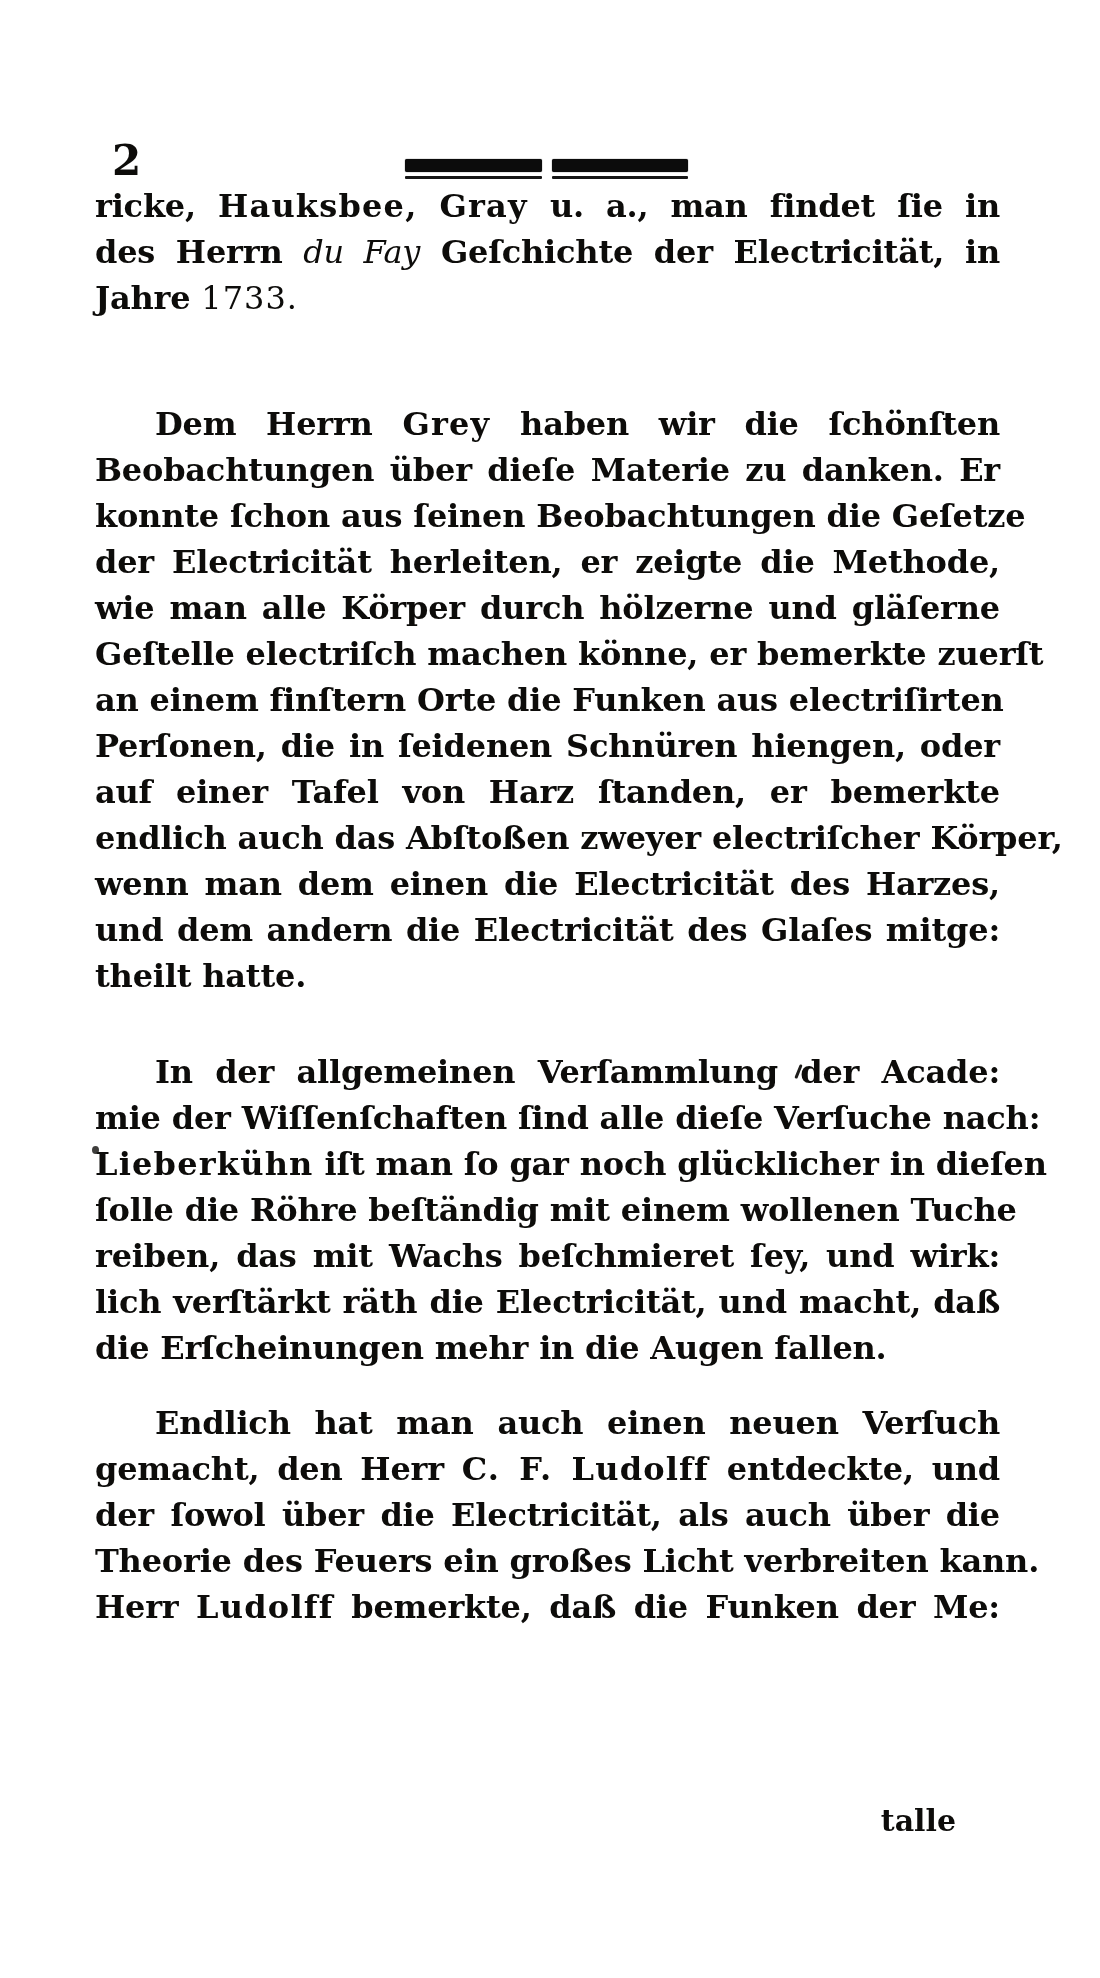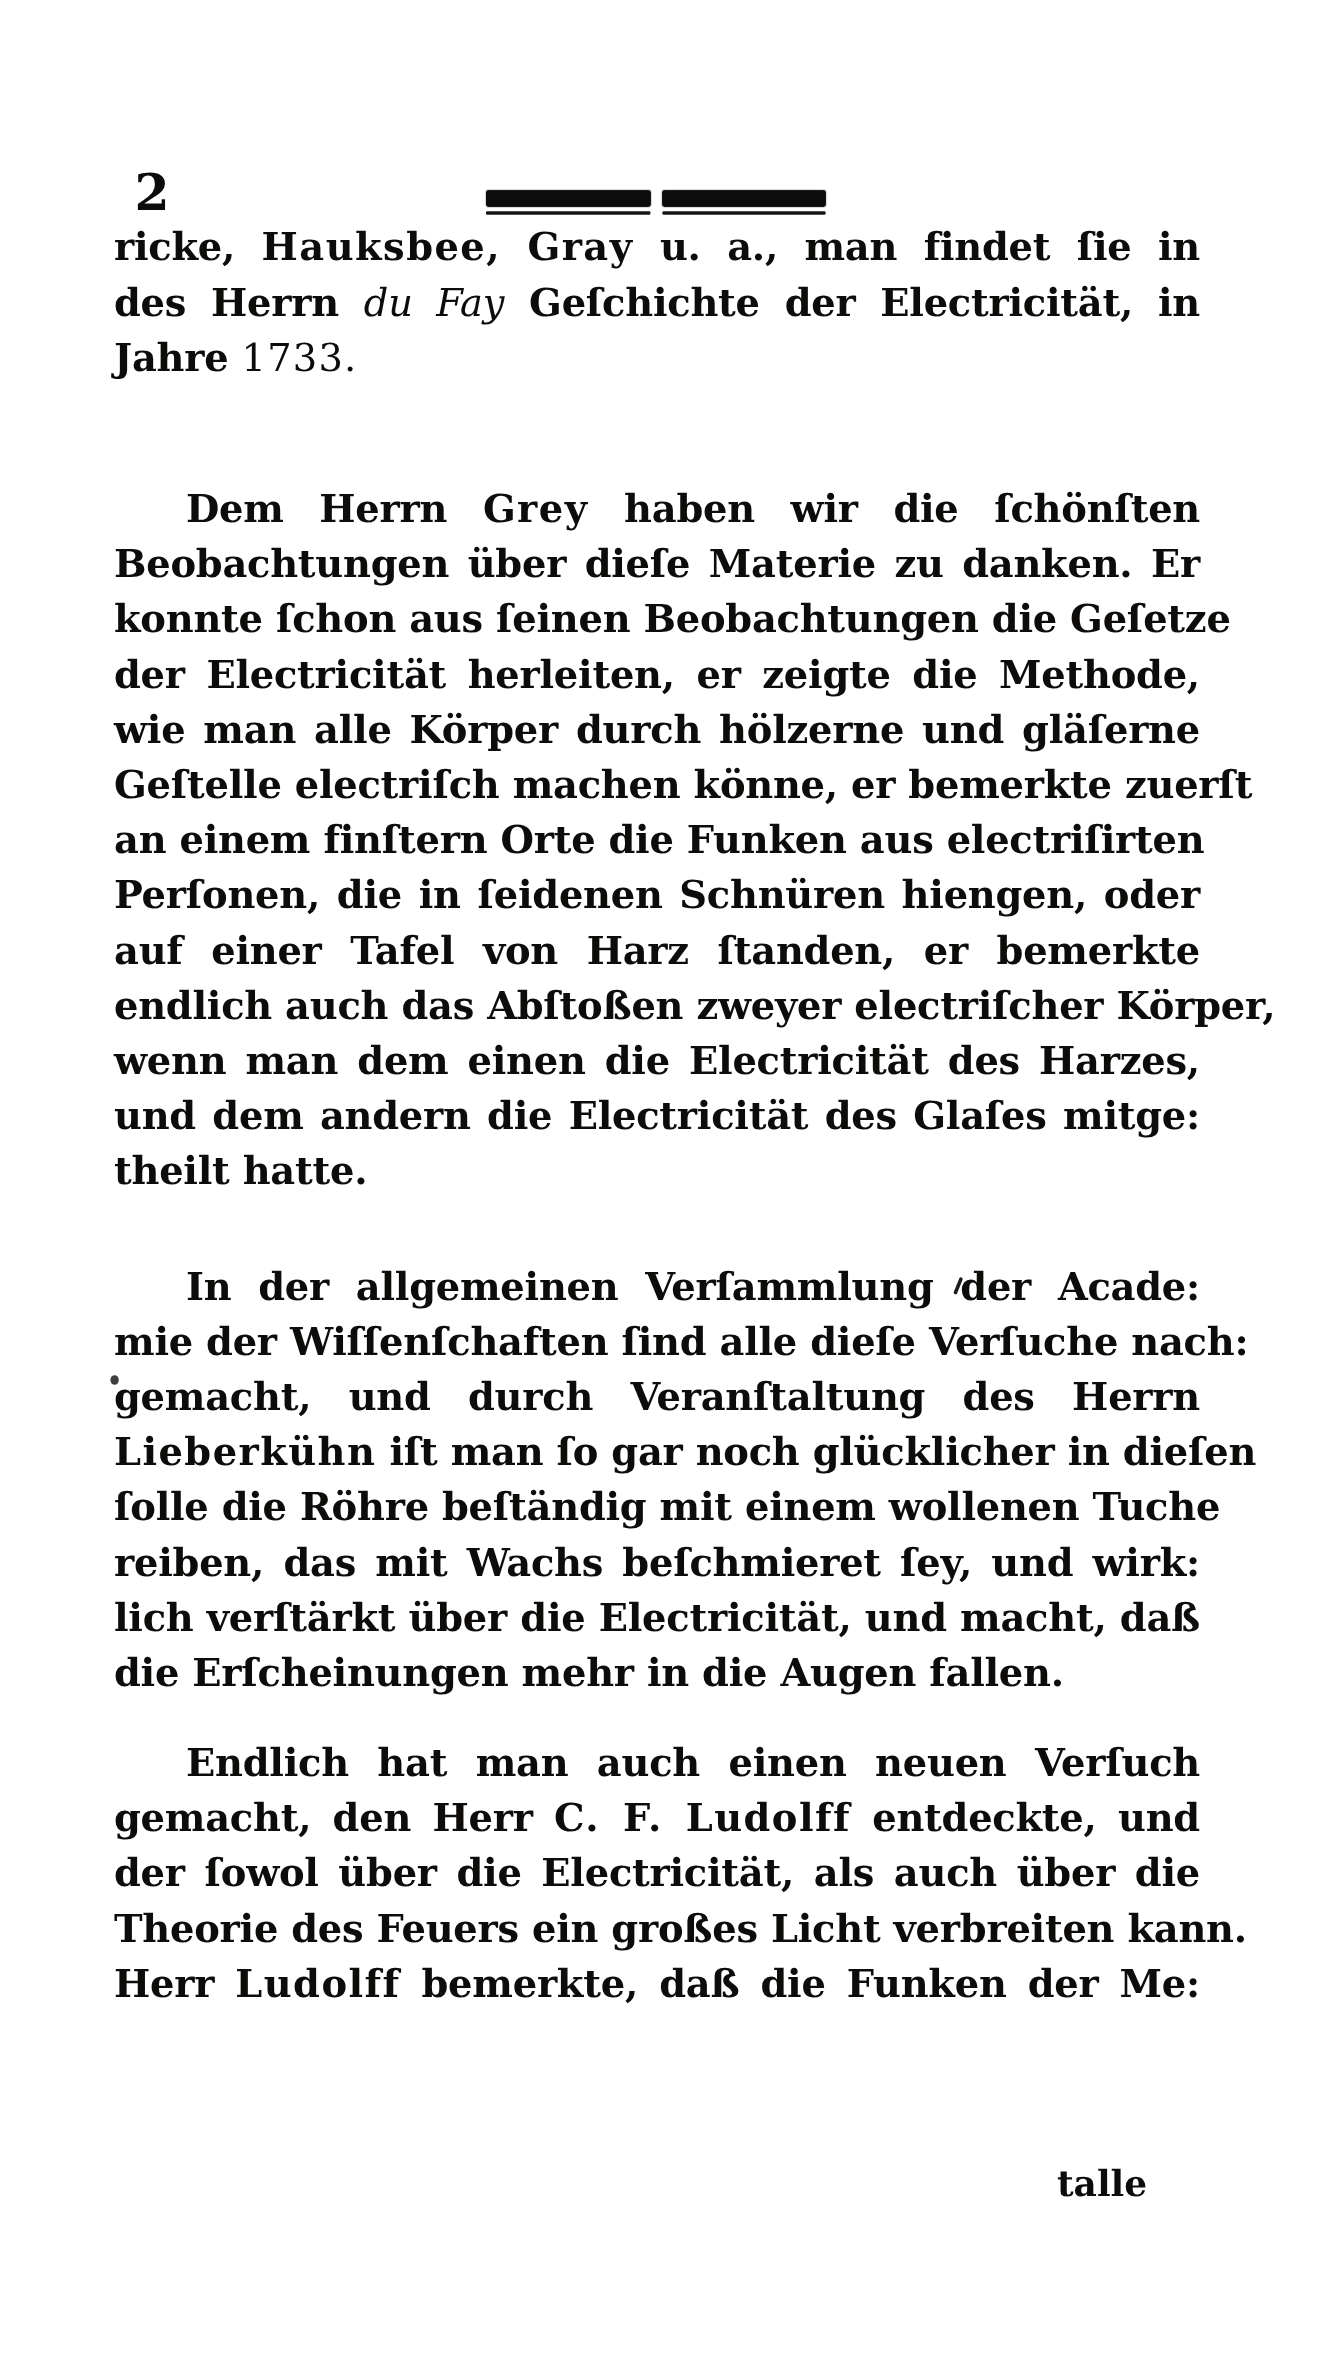--- a/index.html
+++ b/index.html
@@ -121,25 +121,24 @@
         <div class="line"><span class="seg">Perſonen, die in ſeidenen Schnüren hiengen, oder</span></div>
         <div class="line"><span class="seg">auf einer Tafel von Harz ſtanden, er bemerkte</span></div>
         <div class="line"><span class="seg">endlich auch das Abſtoßen zweyer electriſcher Körper,</span></div>
         <div class="line"><span class="seg">wenn man dem einen die Electricität des Harzes,</span></div>
         <div class="line"><span class="seg">und dem andern die Electricität des Glaſes mitge:</span></div>
         <div class="line last"><span class="seg">theilt hatte.</span></div>
       </div>
       <div class="para" style="margin-top: 50px;">
         <div class="line indent"><span class="seg">In der allgemeinen Verſammlung der Acade:</span></div>
         <div class="line"><span class="seg">mie der Wiſſenſchaften ſind alle dieſe Verſuche nach:</span></div>
-        <div class="line"><span class="seg">gemacht, und durch Veranſtaltung des Herrn</span></div>
         <div class="line"><span class="seg name">Lieberkühn</span><span class="seg"> iſt man ſo gar noch glücklicher in dieſen</span></div>
         <div class="line"><span class="seg">ſolle die Röhre beſtändig mit einem wollenen Tuche</span></div>
         <div class="line"><span class="seg">reiben, das mit Wachs beſchmieret ſey, und wirk:</span></div>
-        <div class="line"><span class="seg">lich verſtärkt über die Electricität, und macht, daß</span></div>
+        <div class="line"><span class="seg">lich verſtärkt räth die Electricität, und macht, daß</span></div>
         <div class="line last"><span class="seg">die Erſcheinungen mehr in die Augen fallen.</span></div>
       </div>
       <div class="para" style="margin-top: 29px;">
         <div class="line indent"><span class="seg">Endlich hat man auch einen neuen Verſuch</span></div>
         <div class="line"><span class="seg">gemacht, den Herr </span><span class="seg name">C. F. Ludolff</span><span class="seg"> entdeckte, und</span></div>
         <div class="line"><span class="seg">der ſowol über die Electricität, als auch über die</span></div>
         <div class="line"><span class="seg">Theorie des Feuers ein großes Licht verbreiten kann.</span></div>
         <div class="line"><span class="seg">Herr </span><span class="seg name">Ludolff</span><span class="seg"> bemerkte, daß die Funken der Me:</span></div>
       </div>
     </div>

